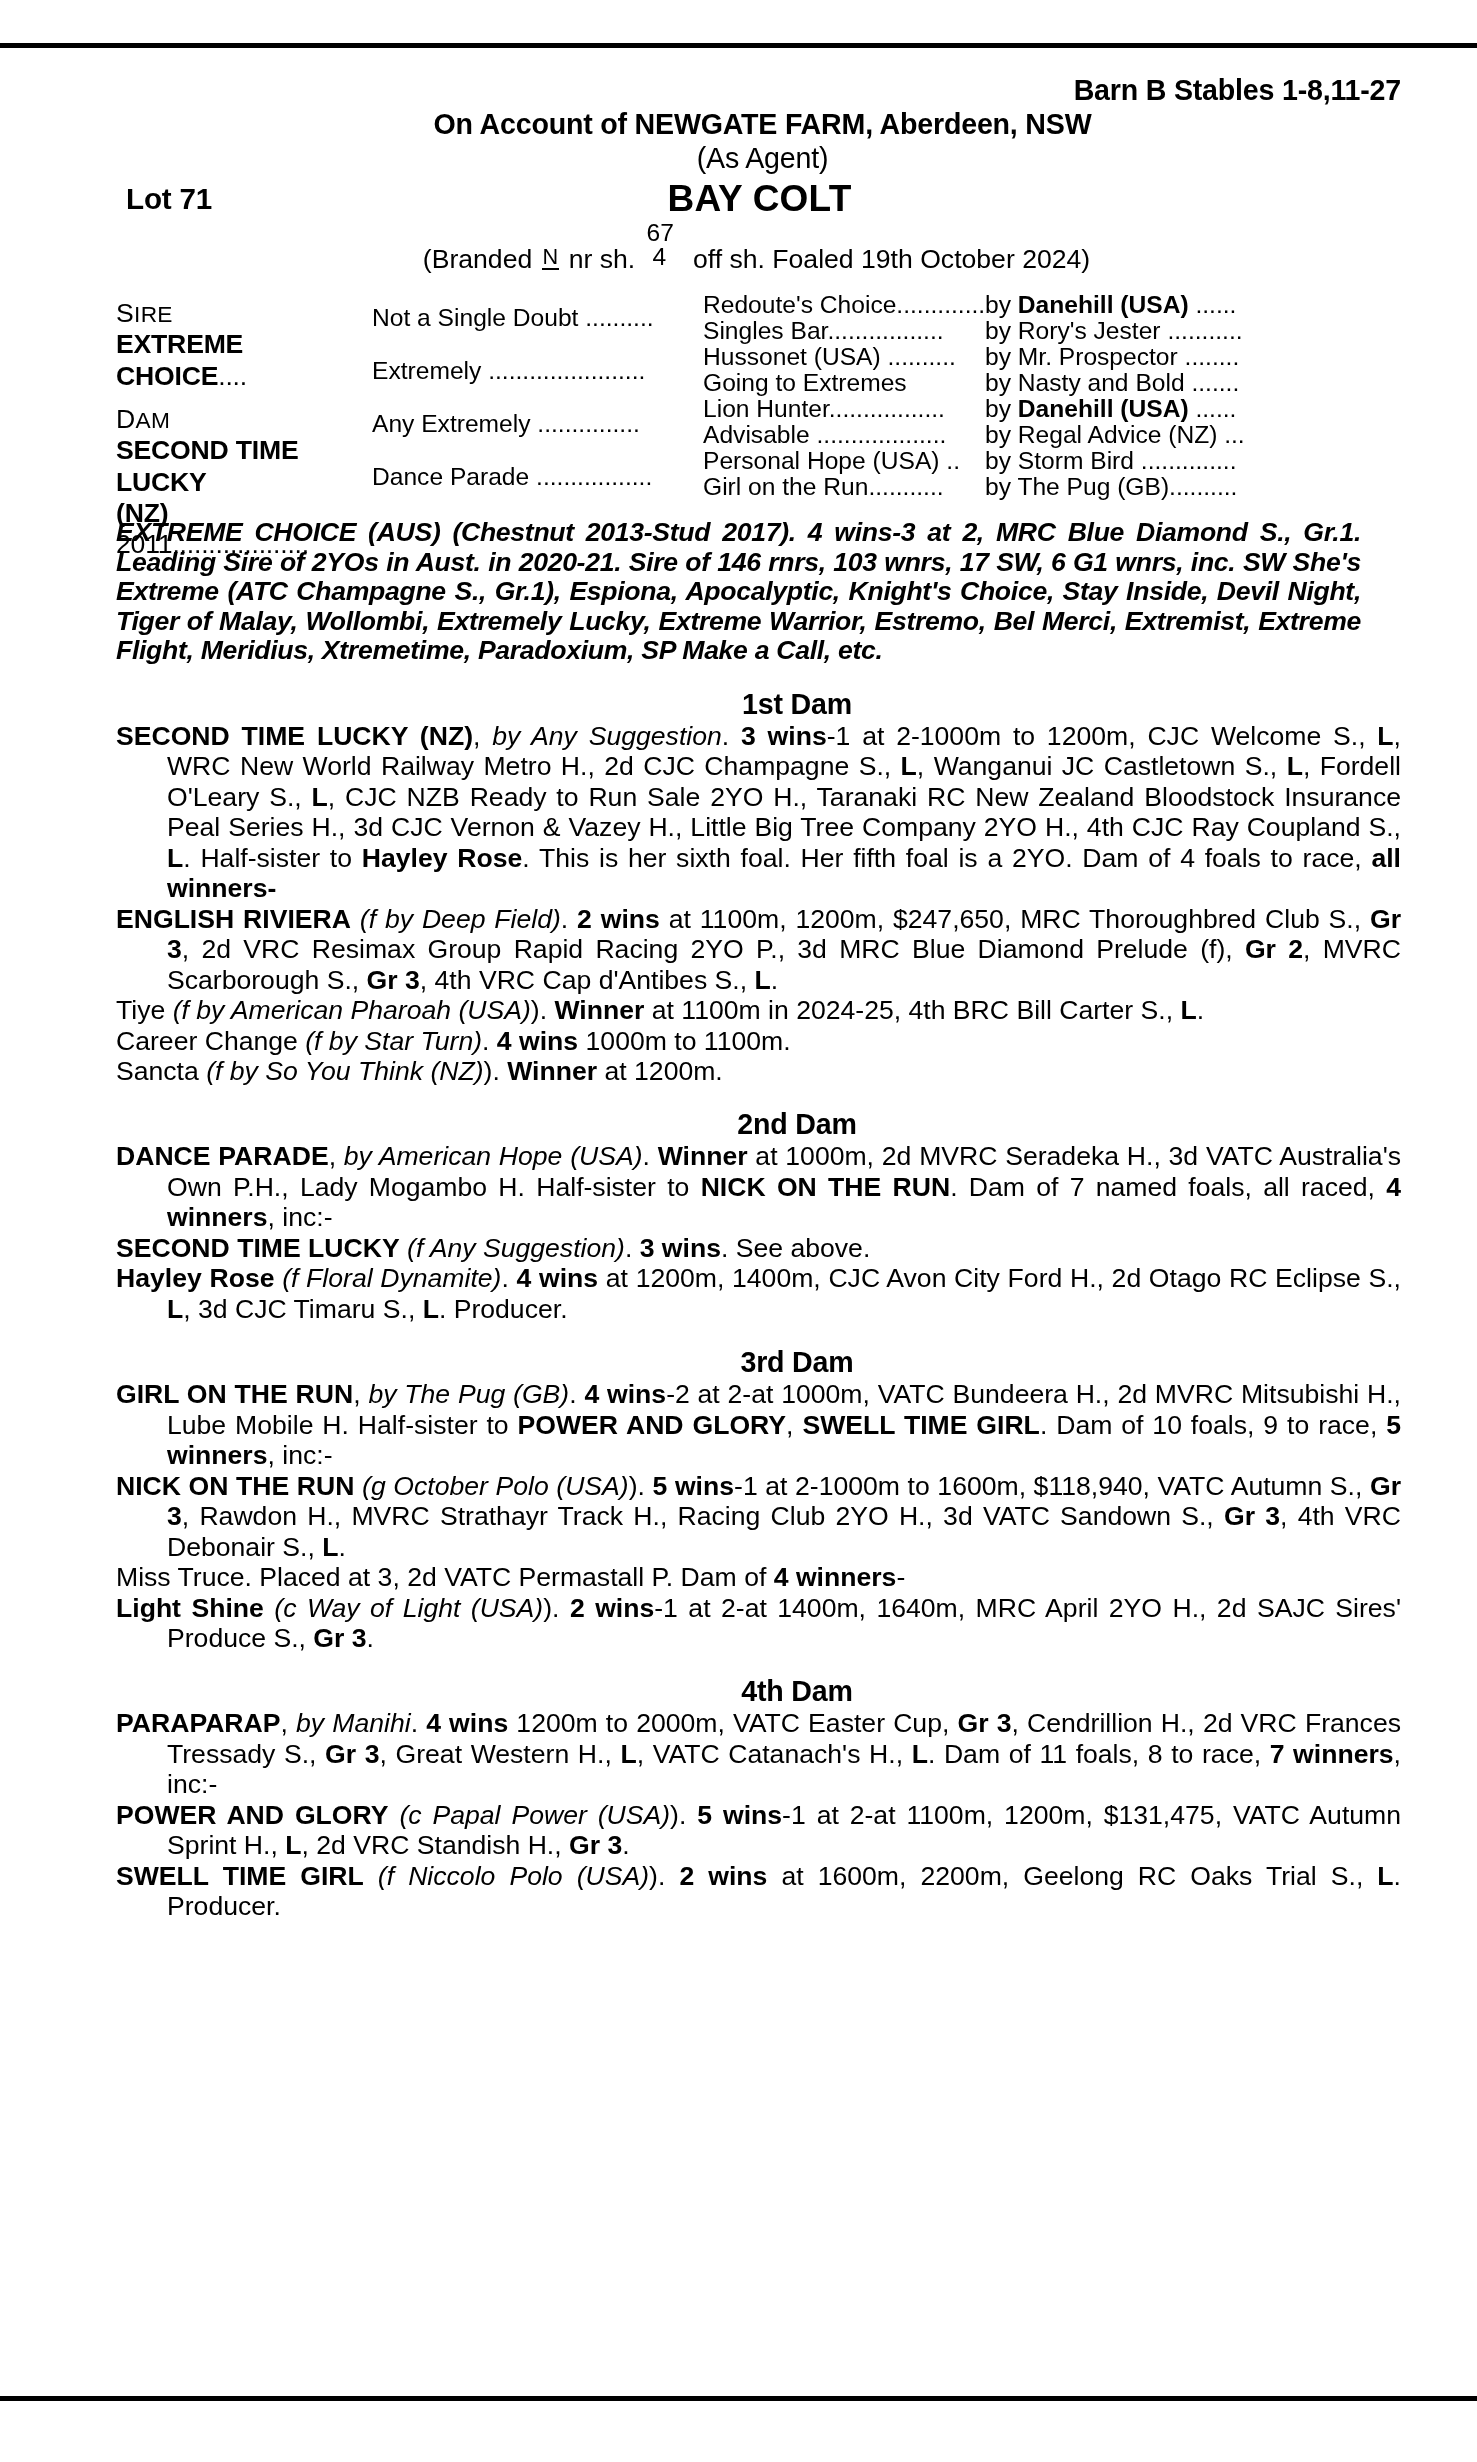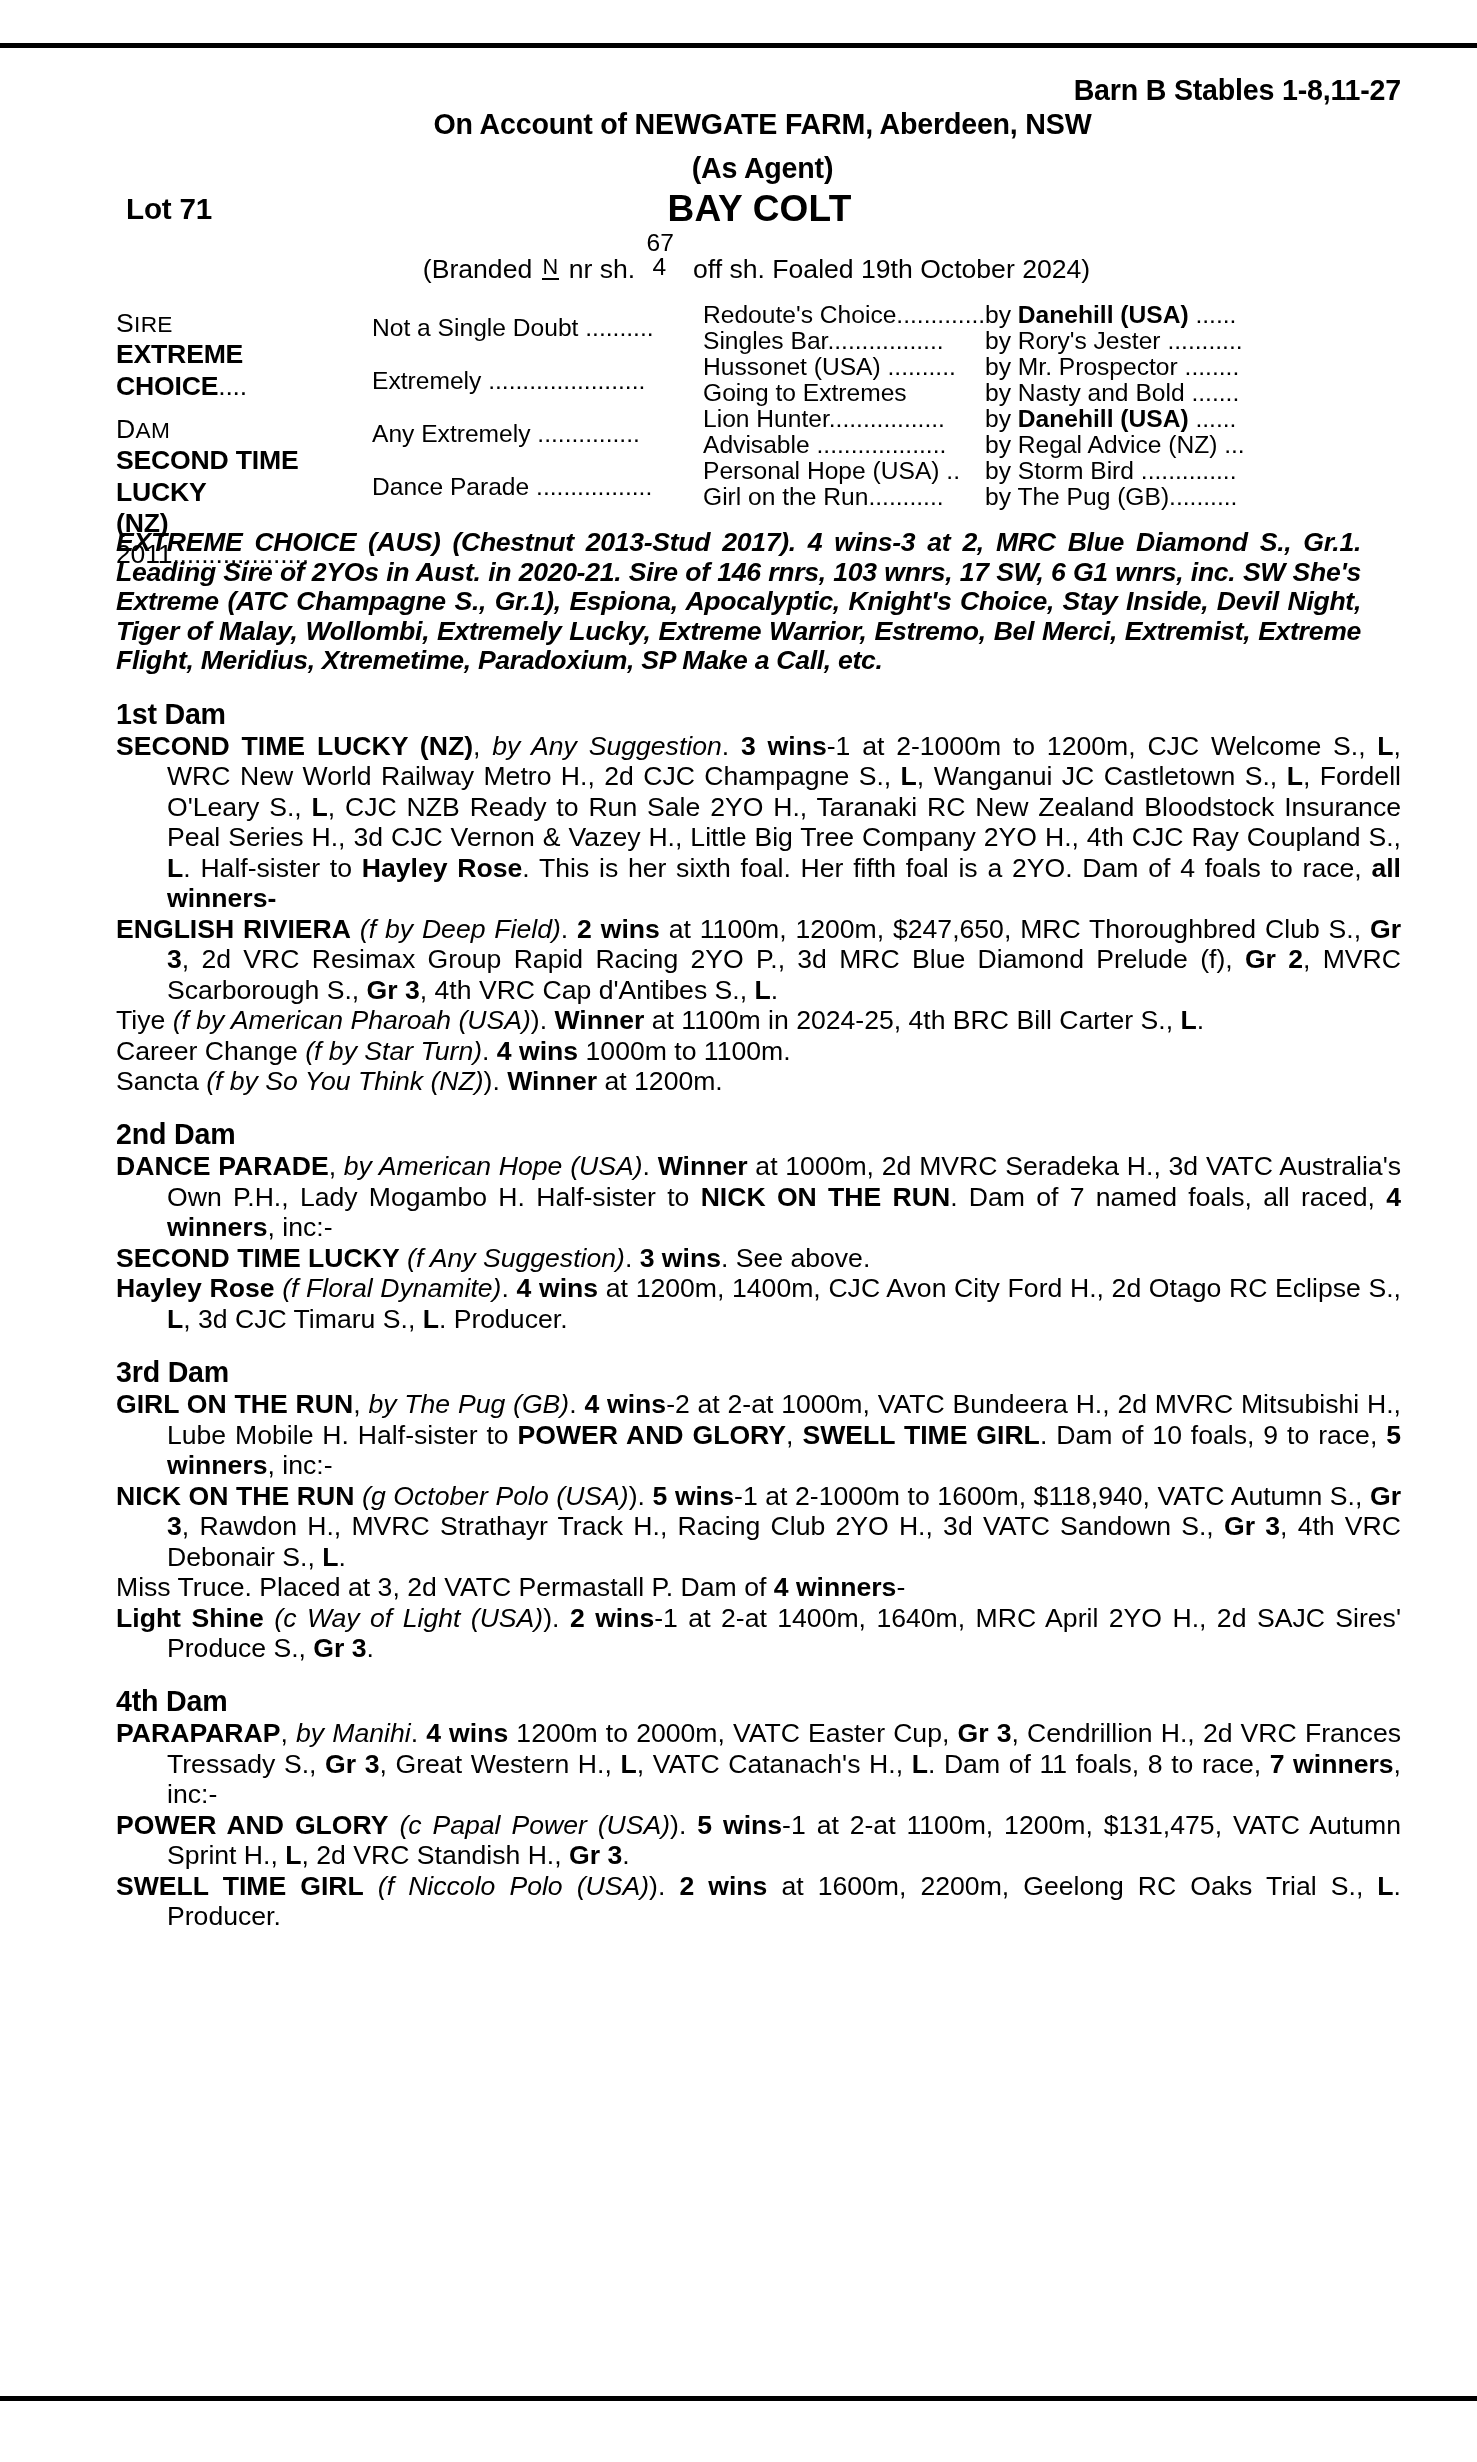--- a/index.html
+++ b/index.html
@@ -52,24 +52,24 @@
     text-align: center;
     font-weight: bold;
     font-size: 28.6px;
     letter-spacing: -0.2px;
     margin-top: 4.9px;
     padding-left: 47px;
     line-height: 1.1;
   }
   .agent {
     text-align: center;
-    font-weight: bold;
+    font-weight: normal;
     font-size: 28.6px;
     letter-spacing: -0.2px;
-    margin-top: 12px;
+    margin-top: 2px;
     padding-left: 47px;
     line-height: 1.1;
   }
   .lot-row {
     position: relative;
     height: 47px;
     margin-top: 7.9px;
   }
   .lot-no {
     position: absolute;
@@ -210,20 +210,21 @@
     text-align: justify;
     font-stretch: condensed;
   }
 
   
   .dam-head {
     margin: 21.7px 0 0 116px;
     font-weight: bold;
     font-size: 28.6px;
     letter-spacing: -0.2px;
+    text-align: center;
   }
   .para {
     margin: 0 77px 0 116px;
     font-size: 26.6px;
     line-height: 30.5px;
     text-align: justify;
     text-indent: 0;
     padding-left: 0;
   }
   .para.hang {

